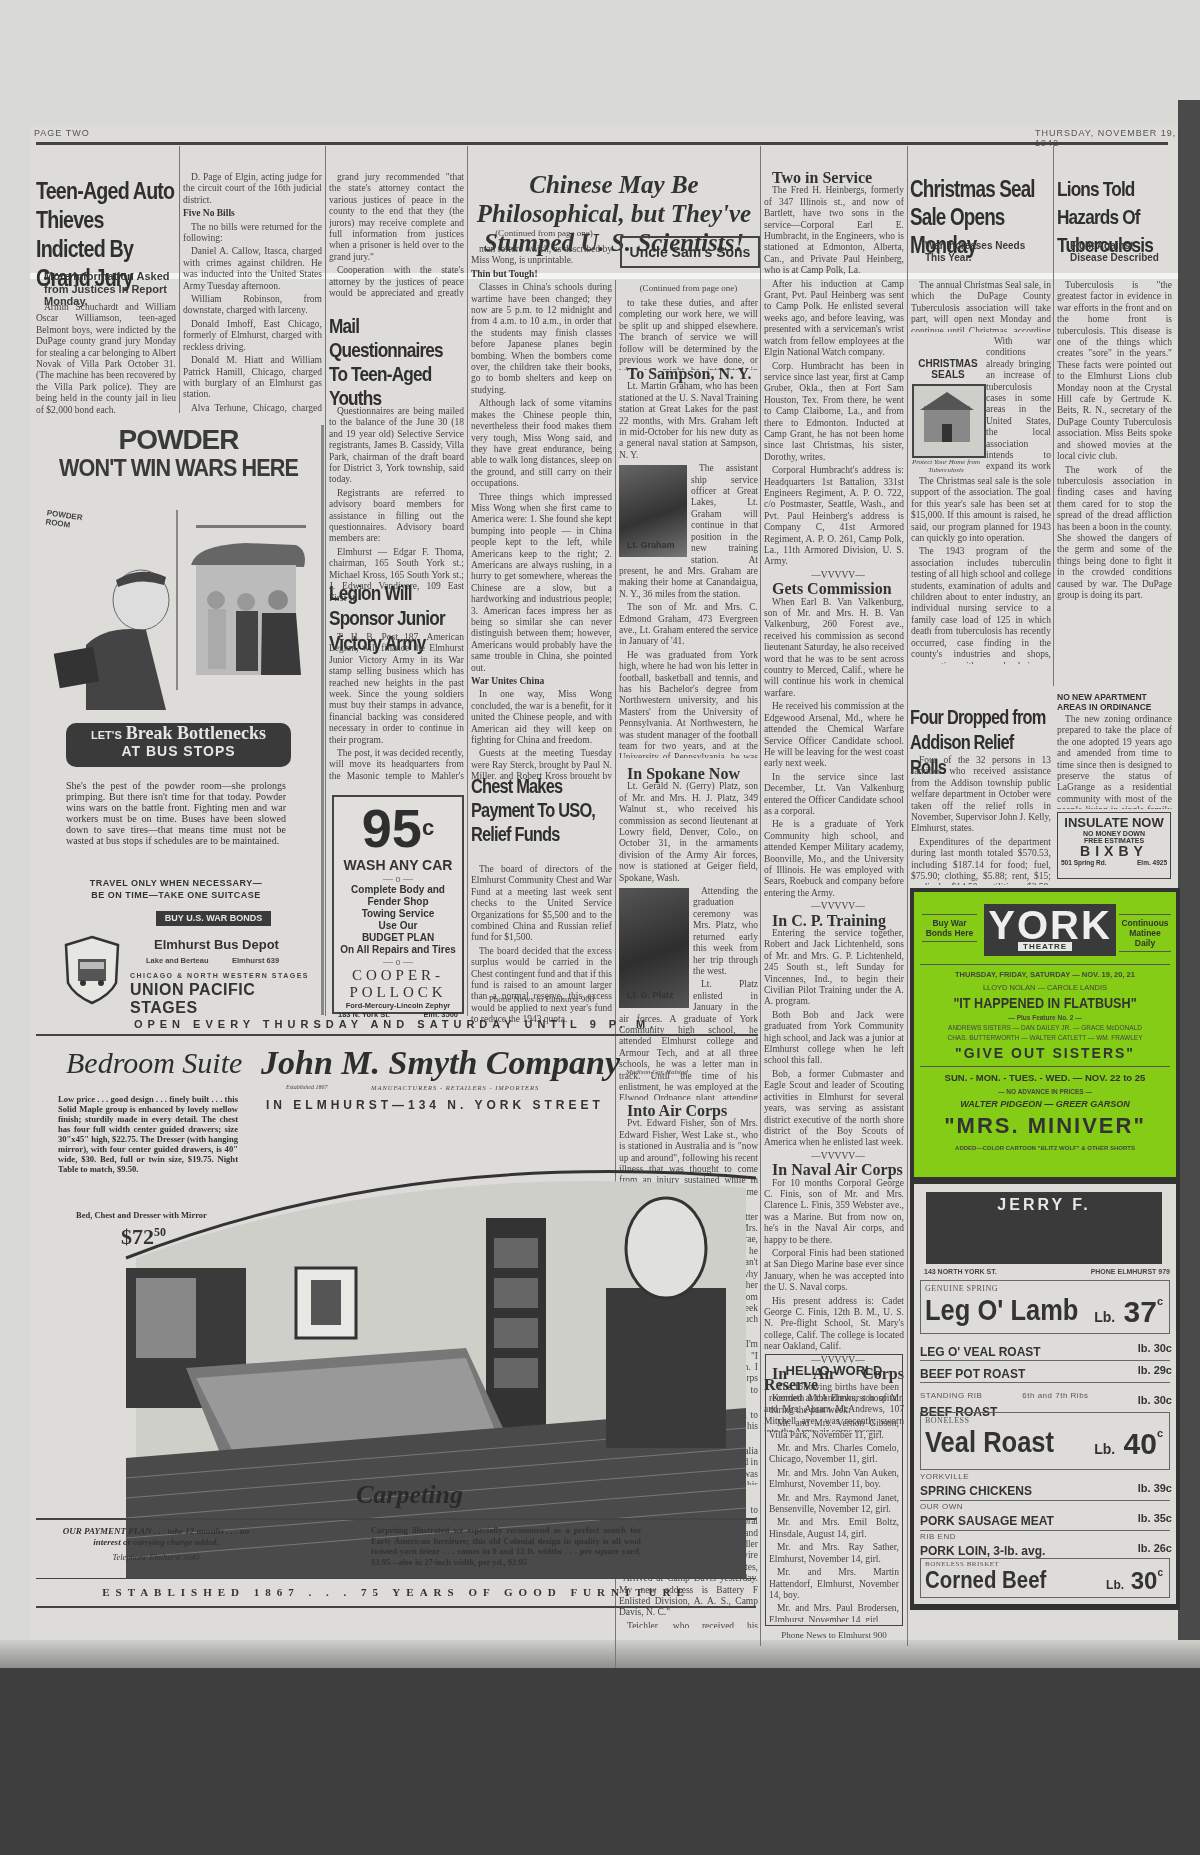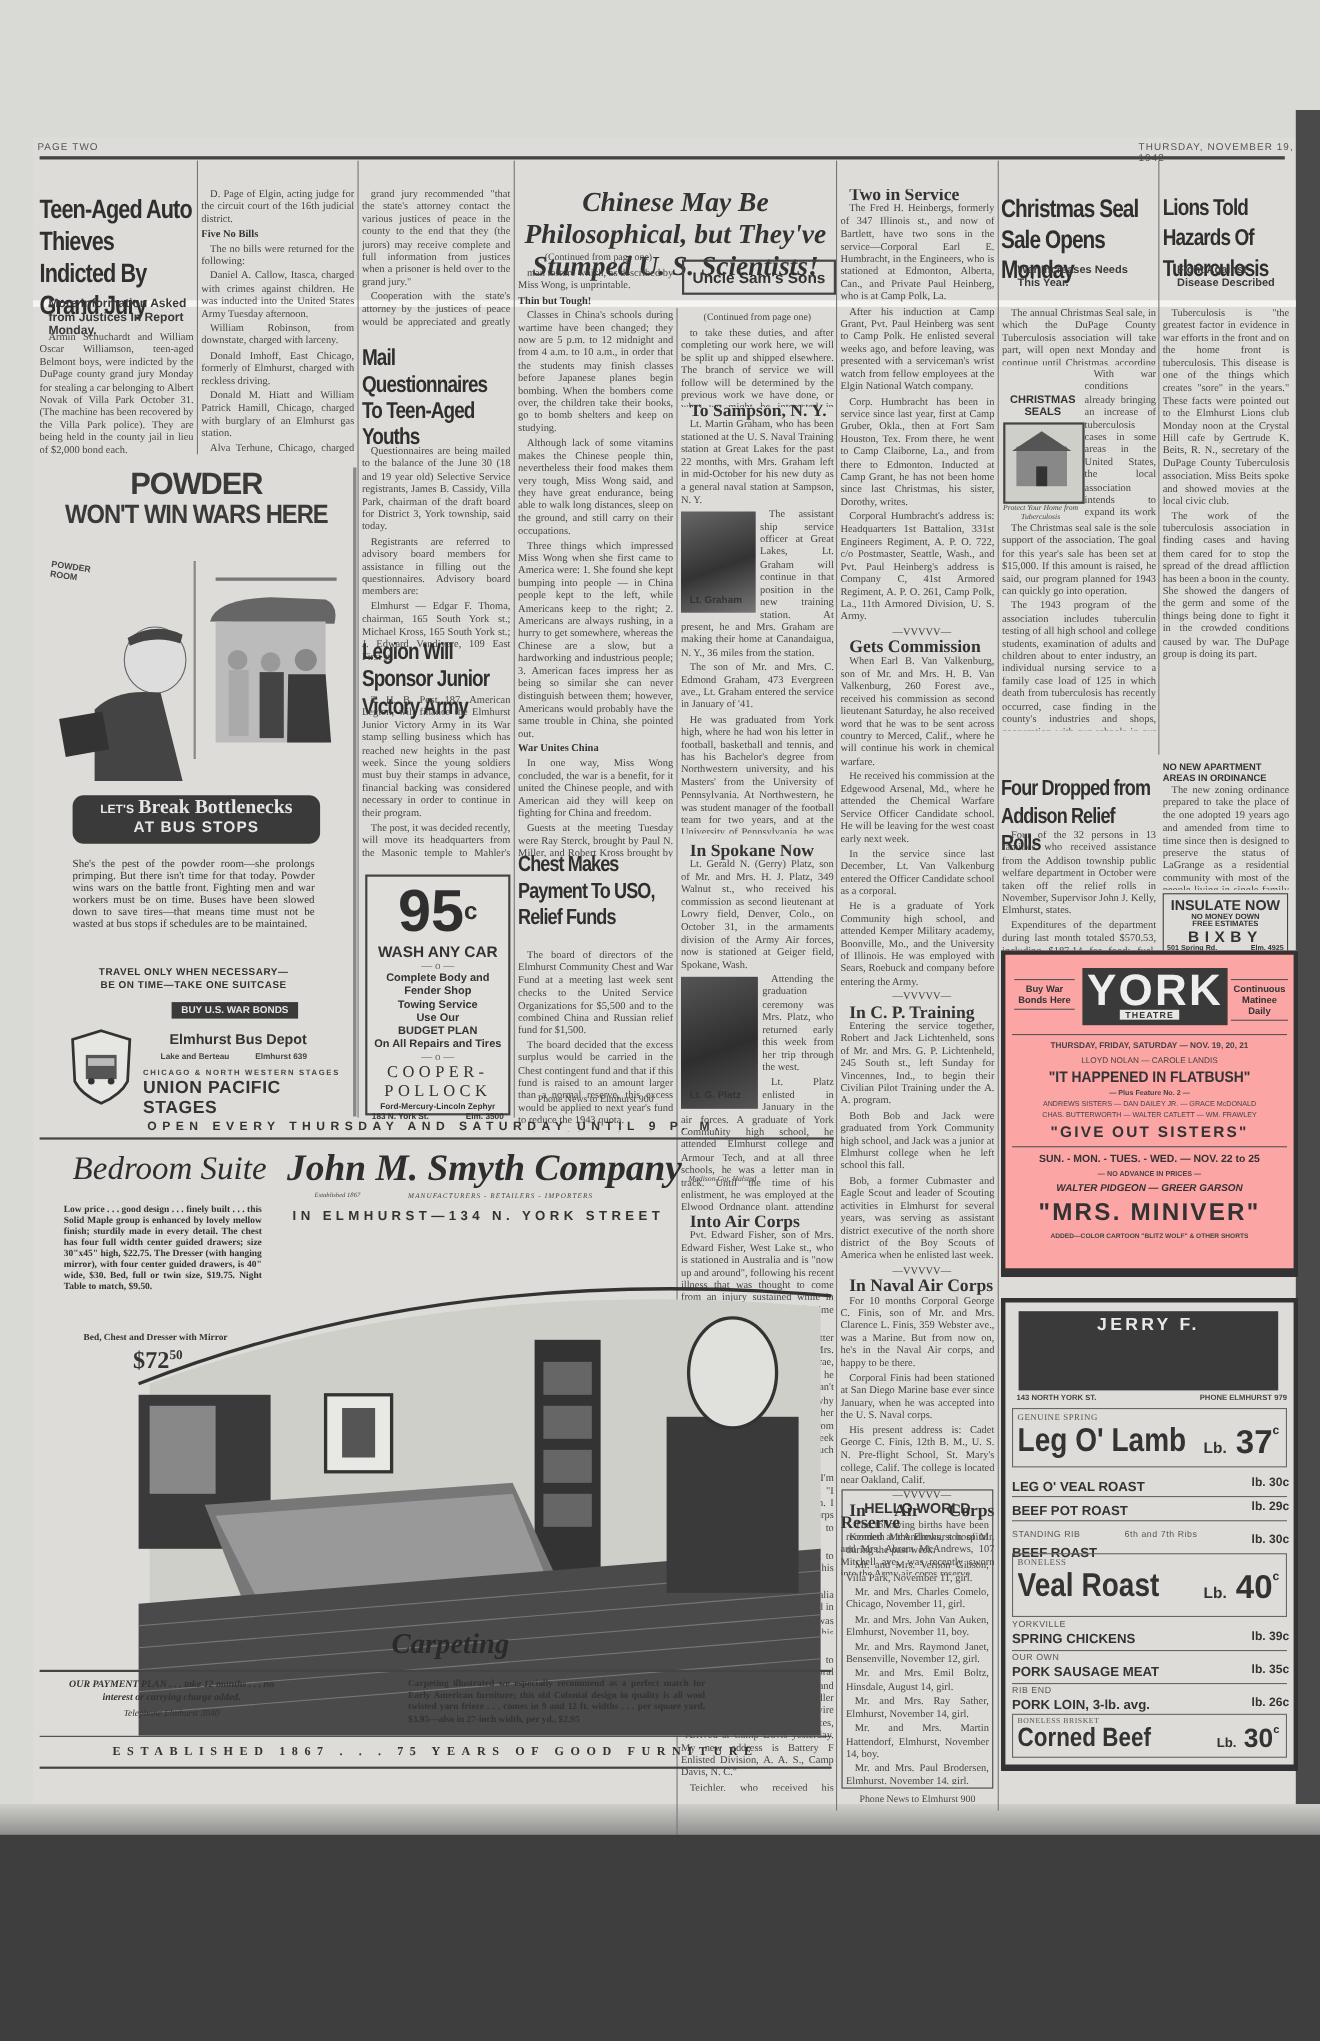--- a/index.html
+++ b/index.html
@@ -312,21 +312,21 @@
     <div class="sans center" style="font-size:13px;font-weight:bold;color:#333;margin-top:2px;">INSULATE NOW</div>
     <div class="sans center" style="font-size:7px;font-weight:bold;color:#333;">NO MONEY DOWN</div>
     <div class="sans center" style="font-size:7px;font-weight:bold;color:#333;">FREE ESTIMATES</div>
     <div class="sans center" style="font-size:14px;font-weight:bold;color:#333;letter-spacing:5px;line-height:15px;">BIXBY</div>
     <div class="sans" style="font-size:6.5px;font-weight:bold;color:#333;display:flex;justify-content:space-between;padding:0 3px;">
       <span>501 Spring Rd.</span>
       <span>Elm. 4925</span>
     </div>
   </div>
 
-  <div style="position:absolute;left:910px;top:864px;width:262px;height:285px;border:4px solid #333;border-bottom-width:8px;background:#fca5a5;">
+  <div style="position:absolute;left:910px;top:888px;width:262px;height:285px;border:4px solid #333;border-bottom-width:8px;background:#84cc16;">
     <div class="sans" style="position:absolute;left:8px;top:22px;width:55px;font-size:8.5px;font-weight:bold;color:#333;text-align:center;border-top:1px solid #555;border-bottom:1px solid #555;padding:3px 0;">Buy War Bonds Here</div>
     <div class="ad-dark" style="position:absolute;left:70px;top:12px;width:132px;height:52px;">
       <div class="sans center" style="font-size:40px;font-weight:bold;letter-spacing:2px;line-height:42px;color:#eee;">YORK</div>
       <div class="sans" style="position:absolute;left:34px;top:38px;background:#e6e6e2;color:#333;font-size:8px;font-weight:bold;padding:0 5px;letter-spacing:1px;">THEATRE</div>
     </div>
     <div class="sans" style="position:absolute;left:205px;top:22px;width:52px;font-size:8.5px;font-weight:bold;color:#333;text-align:center;border-top:1px solid #555;border-bottom:1px solid #555;padding:3px 0;">Continuous Matinee Daily</div>
     <div style="position:absolute;left:6px;right:6px;top:72px;border-top:1px solid #555;"></div>
     <div class="sans center" style="position:absolute;left:0;right:0;top:78px;font-size:7.5px;font-weight:bold;color:#444;">THURSDAY, FRIDAY, SATURDAY — NOV. 19, 20, 21</div>
     <div class="sans center" style="position:absolute;left:0;right:0;top:91px;font-size:7.5px;color:#444;">LLOYD NOLAN — CAROLE LANDIS</div>
     <div class="sans center" style="position:absolute;left:0;right:0;top:103px;font-size:14px;font-weight:bold;color:#333;transform:scaleX(.9);">"IT HAPPENED IN FLATBUSH"</div>

